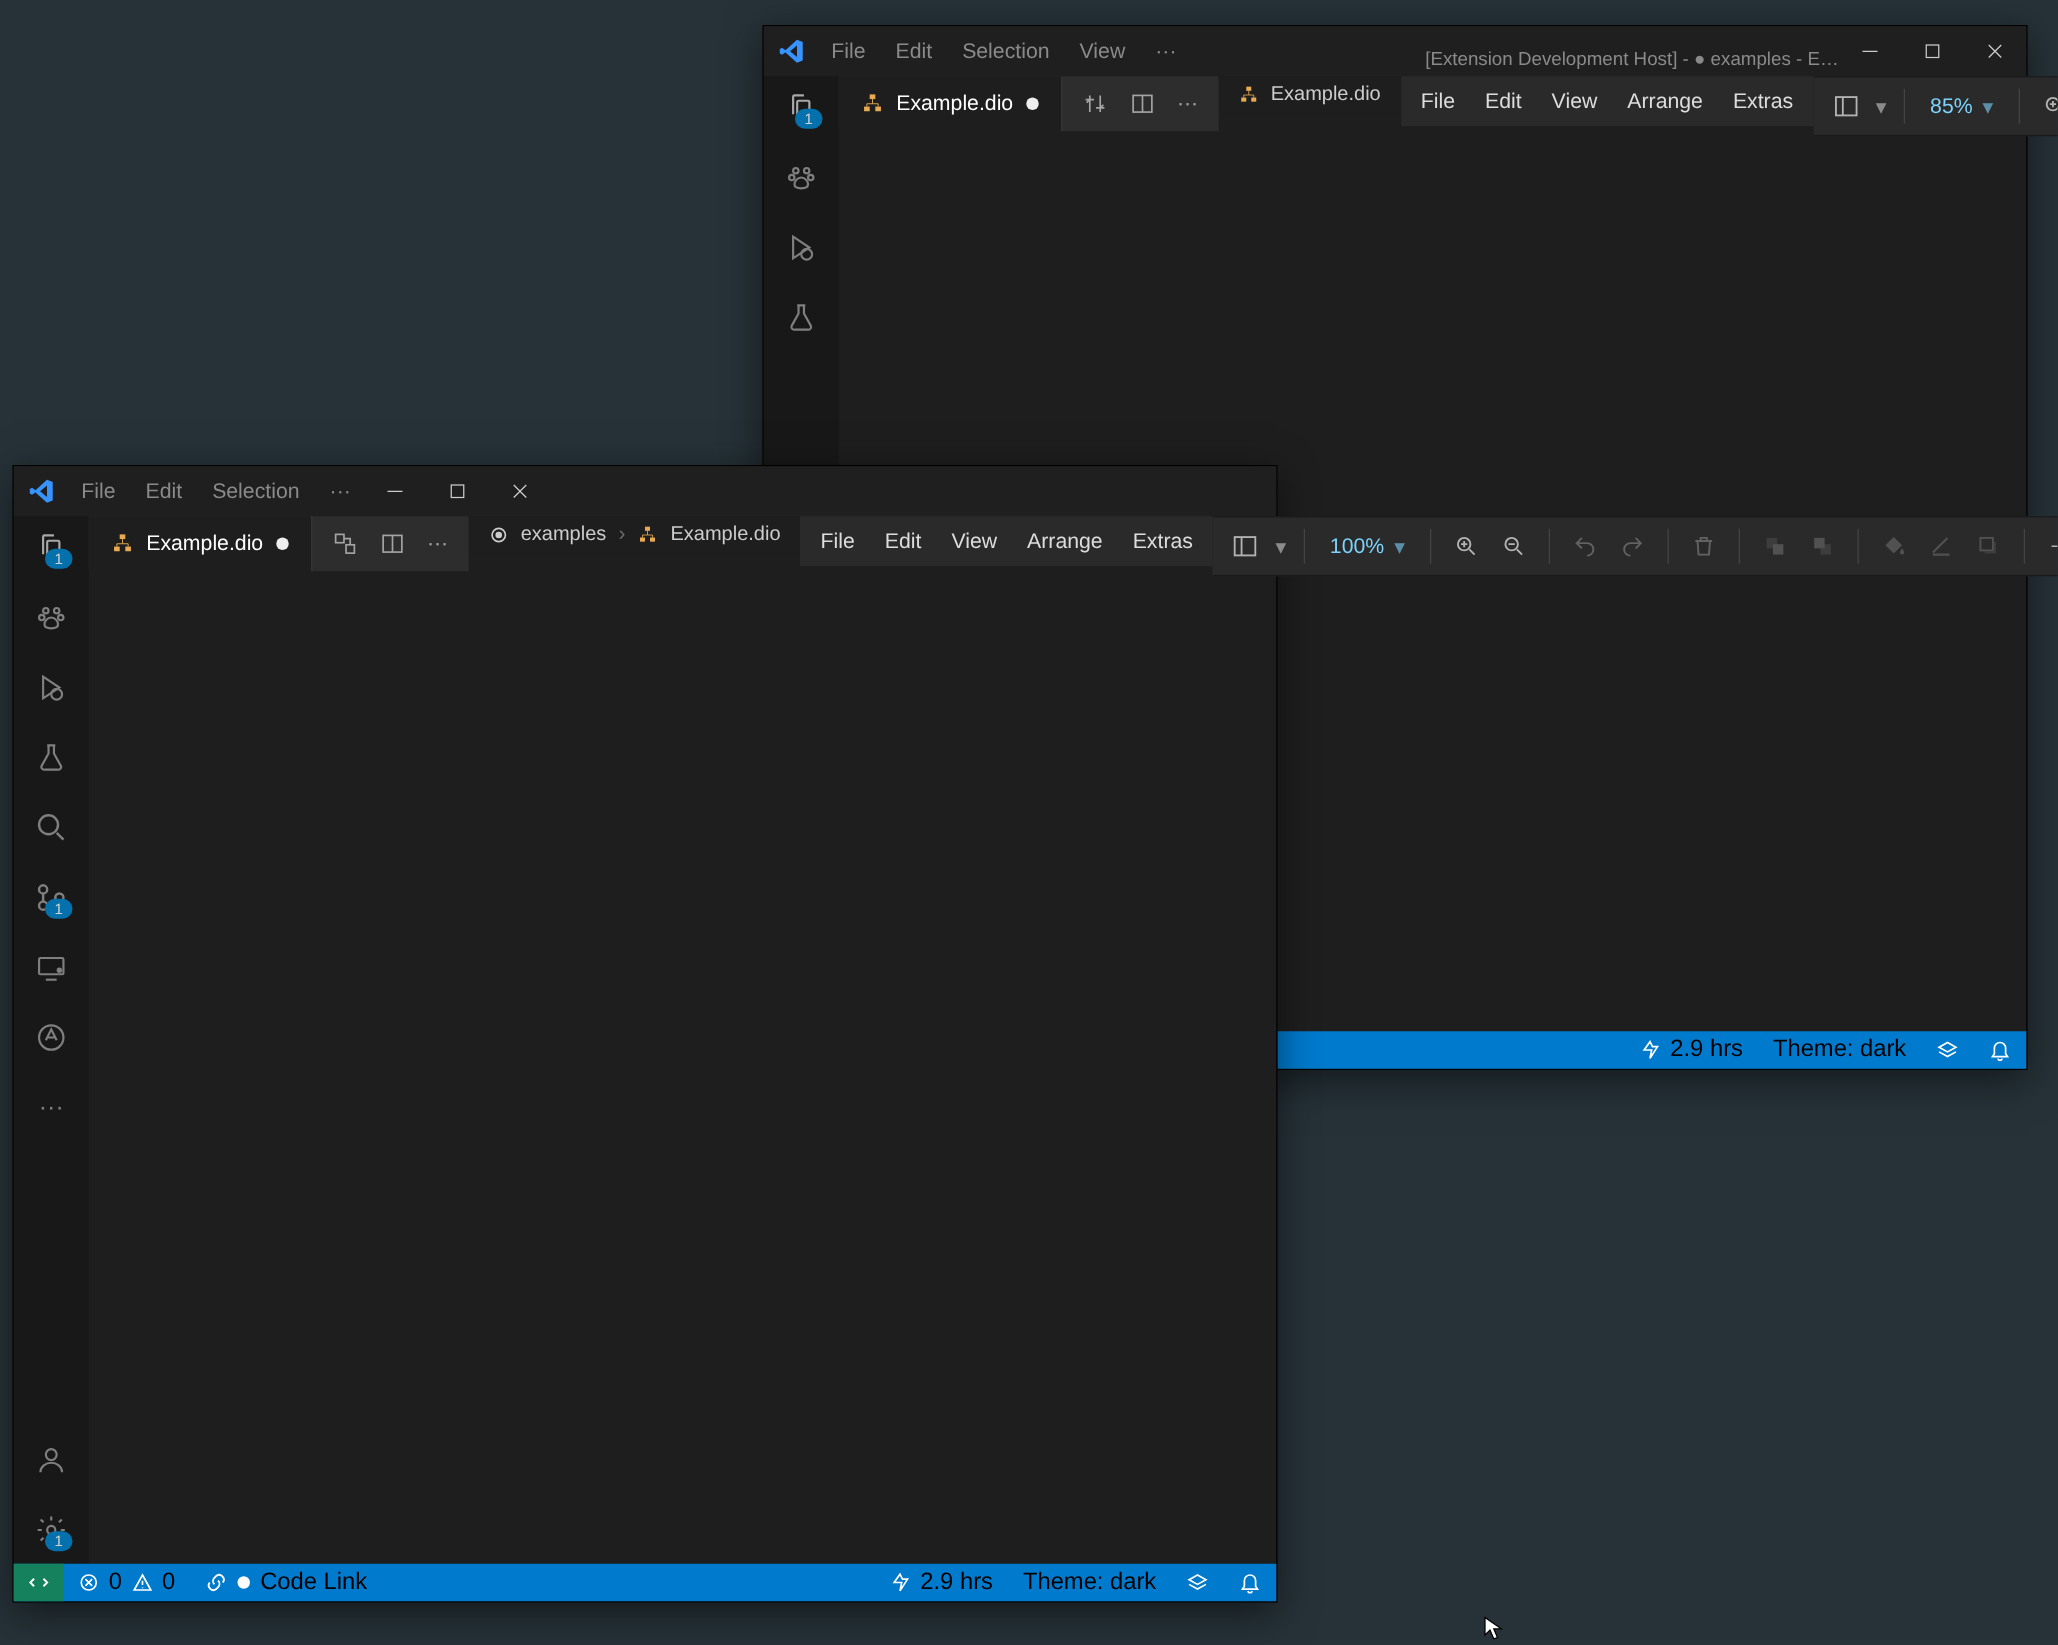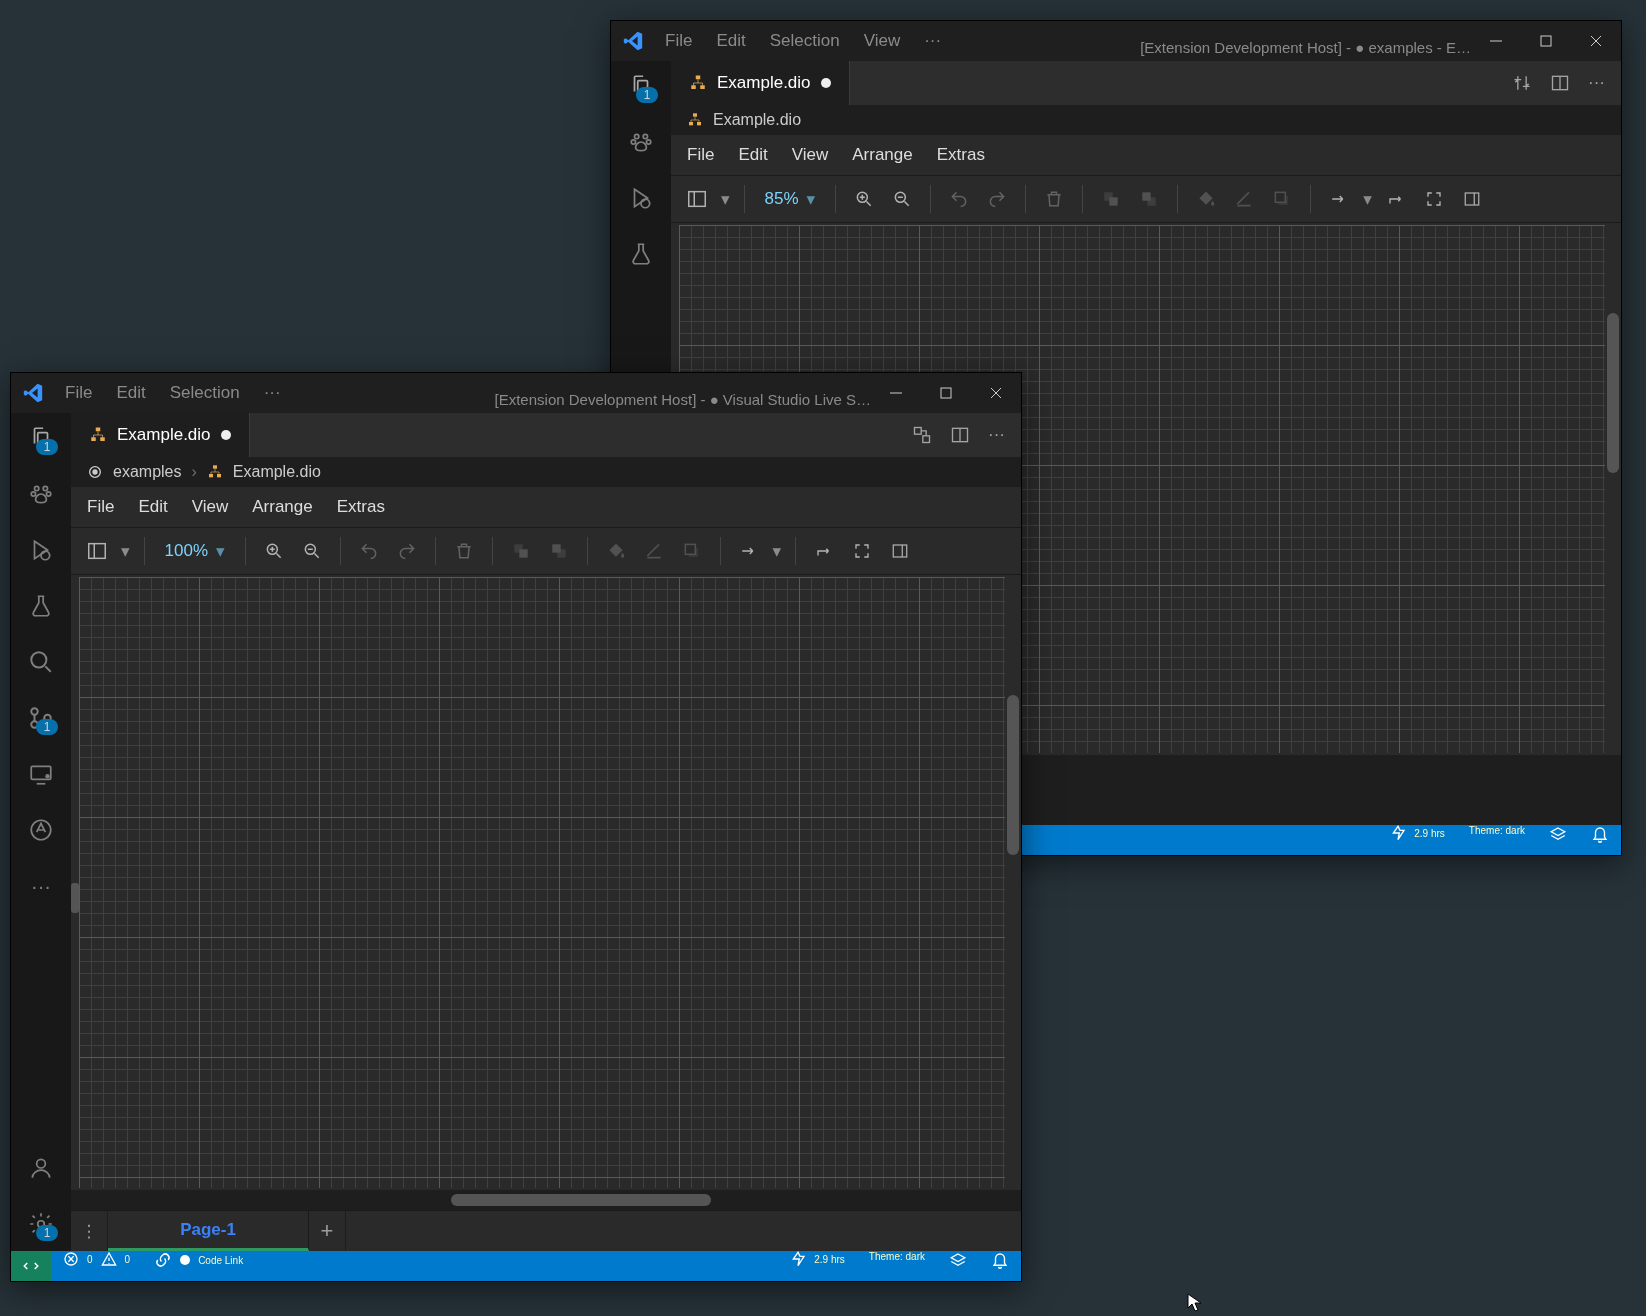--- a/index.html
+++ b/index.html
@@ -41,21 +41,21 @@
   .wintitle{flex:1;text-align:right;font-size:15px;color:var(--text-dim);white-space:nowrap;overflow:hidden;text-overflow:ellipsis;margin-top:13px;}
   .winbtns{display:flex;}
   .winbtn{width:50px;height:40px;display:flex;align-items:center;justify-content:center;}
 
   .body{flex:1;display:flex;min-height:0;}
   .activitybar{width:60px;background:var(--bar);display:flex;flex-direction:column;align-items:center;padding-top:10px;gap:26px;}
   .activitybar .ai{width:30px;height:30px;display:flex;align-items:center;justify-content:center;position:relative;opacity:.8;}
   .badge{position:absolute;right:-2px;bottom:-2px;background:var(--blue);color:#fff;font-size:12px;border-radius:10px;min-width:16px;height:16px;display:flex;align-items:center;justify-content:center;padding:0 3px;}
   .activitybar .spacer{flex:1;}
 
-  .main{flex:1;display:flex;flex-direction:column;min-width:0;}
+  .main{flex:1;display:flex;flex-direction:row;min-width:0;}
   .tabrow{height:44px;background:var(--tabs);display:flex;align-items:stretch;}
   .tab{background:var(--tab-active);display:flex;align-items:center;gap:10px;padding:0 18px;border-right:1px solid var(--border);color:#fff;}
   .tabrow .spacer{flex:1;}
   .tabrow .ract{display:flex;align-items:center;gap:18px;padding:0 16px;opacity:.75;}
   .dot{width:10px;height:10px;border-radius:50%;background:#eee;display:inline-block;}
 
   .crumbs{height:30px;background:var(--panel);display:flex;align-items:center;gap:10px;padding:0 16px;color:var(--text);font-size:16px;}
   .crumbs .sep{opacity:.45;}
 
   .drawmenu{height:40px;background:#2a2a2a;display:flex;align-items:center;gap:24px;padding:0 16px;color:#ddd;font-size:17px;}
@@ -74,21 +74,21 @@
       linear-gradient(90deg,#404040 1px,transparent 1px);
     background-size:120px 120px,120px 120px,12px 12px,12px 12px;
   }
   .vscroll{position:absolute;right:2px;top:10px;width:12px;height:160px;background:#555;border-radius:6px;}
   .hscroll{height:12px;background:#555;border-radius:6px;margin:4px 0 4px 8px;}
 
   .pages{height:40px;background:#2a2a2a;display:flex;align-items:stretch;border-top:1px solid #1a1a1a;}
   .pgbtn{width:36px;display:flex;align-items:center;justify-content:center;opacity:.7;border-right:1px solid #1a1a1a;}
   .pgtab{width:200px;display:flex;align-items:center;justify-content:center;color:#3b82f6;font-weight:600;border-right:1px solid #1a1a1a;border-bottom:3px solid #2e9960;}
 
-  .status{height:30px;background:var(--accent);color:#fef9c3;display:flex;align-items:flex-start;font-size:10px;}
+  .status{height:30px;background:var(--accent);color:#000000;display:flex;align-items:center;font-size:19px;}
   .status .remote{background:var(--status);height:100%;width:40px;display:flex;align-items:center;justify-content:center;}
   .status .chunk{display:flex;align-items:center;gap:8px;padding:0 12px;}
   .status .spacer{flex:1;}
 
   svg{display:block;}
 </style>
 </head>
 <body>
 
 <div class="win" style="left:610px;top:20px;width:1010px;height:834px;">
@@ -332,21 +332,20 @@
         <svg width="22" height="22" viewBox="0 0 24 24">
           <path fill="#3794ff" d="M17 2l5 2v16l-5 2-10-9v-.1L4 15l-2-1V10l2-1 3 2.1L17 2zm0 5l-6 5 6 5V7z"></path>
         </svg>
       </div>
     <div class="titlemenu">
       <span>File</span>
       <span>Edit</span>
       <span>Selection</span>
       <span>···</span>
     </div>
-    <div class="wintitle">[Extension Development Host] - ● Visual Studio Live S…</div>
     <div class="winbtns">
       <div class="winbtn">
           <svg width="14" height="14">
             <path stroke="#ccc" d="M1 7h12"></path>
           </svg>
         </div>
       <div class="winbtn">
           <svg width="12" height="12">
             <rect x="1" y="1" width="10" height="10" fill="none" stroke="#ccc"></rect>
           </svg>

